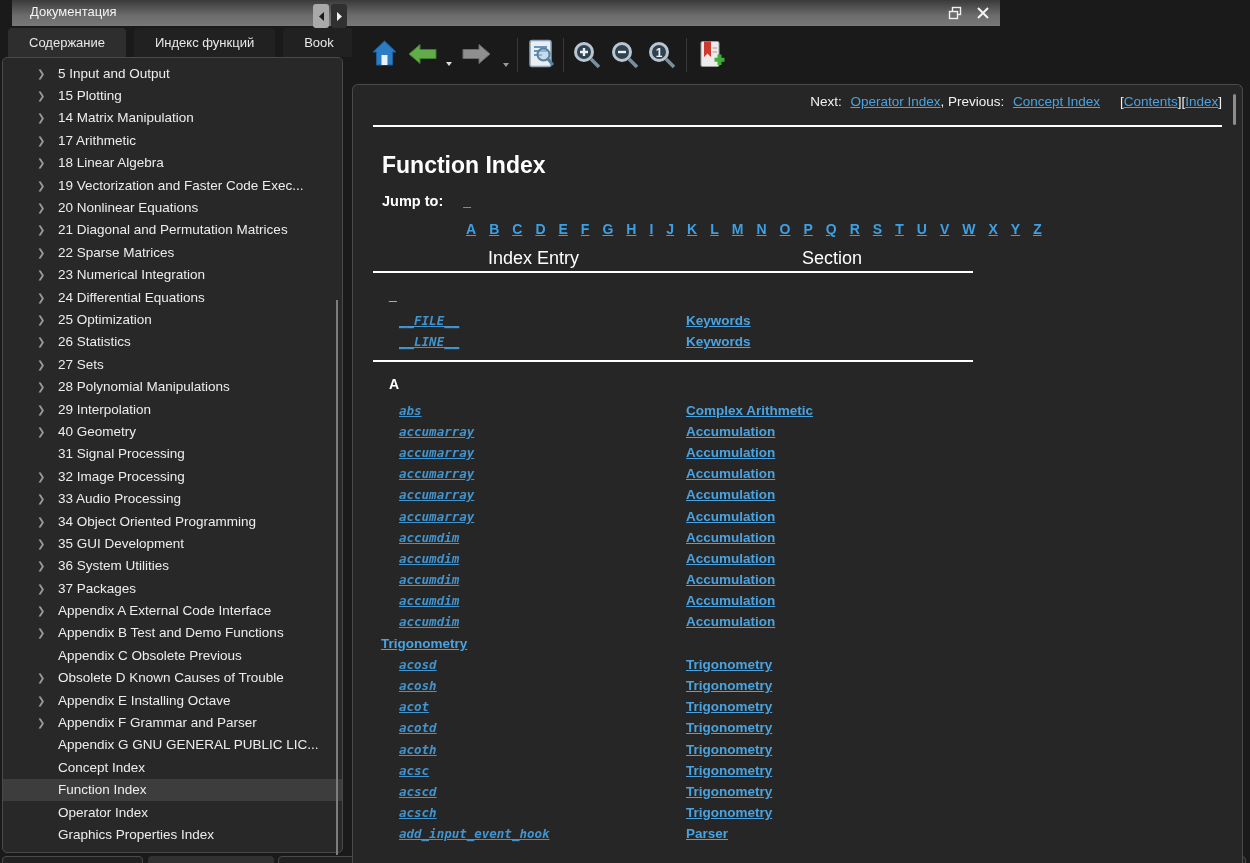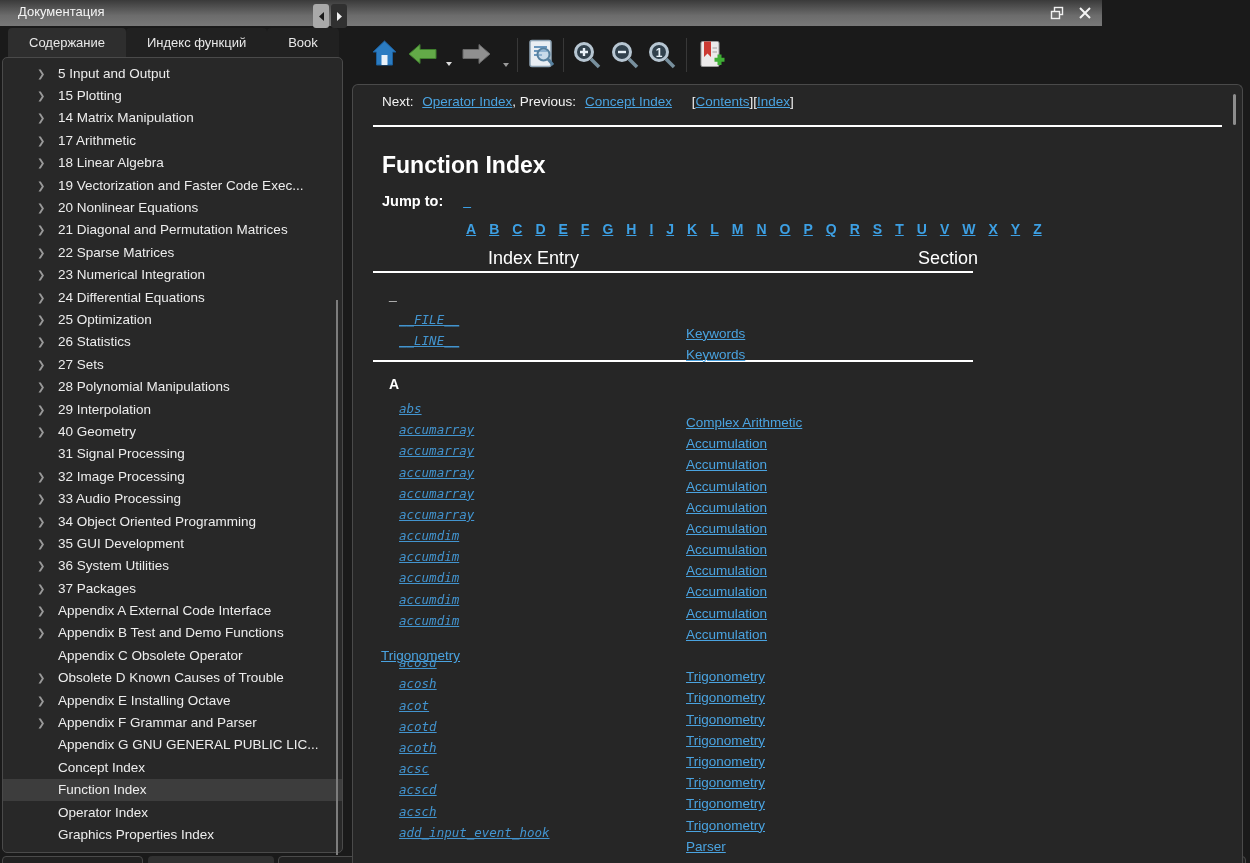--- a/index.html
+++ b/index.html
@@ -1,31 +1,31 @@
 <!DOCTYPE html>
 <html><head>
 <meta charset="utf-8">
 <style>
   html,body{margin:0;padding:0;}
   body{width:1250px;height:863px;overflow:hidden;background:#1a1a1a;
        font-family:"Liberation Sans",sans-serif;position:relative;}
   a{cursor:pointer;}
 
   
-  .titlebar{position:absolute;left:0;top:0;width:1102px;height:26px;
+  .titlebar{position:absolute;left:12px;top:0;width:988px;height:26px;
     background:linear-gradient(180deg,#3a3a3a,#6c6c6c 60%,#787878);text-align:center;}
   .titlebar .title{position:absolute;left:18px;top:4px;font-size:13px;color:#f4f4f4;}
   .win-btn{position:absolute;top:3px;width:22px;height:20px;display:flex;align-items:center;justify-content:center;}
   .win-restore{right:34px;} .win-close{right:6px;}
 
   
   .tabbar{position:absolute;left:0;top:26px;width:352px;height:31px;overflow:hidden;}
   .tab-strip{display:flex;padding-left:8px;height:31px;align-items:flex-end;}
   .tab{display:flex;align-items:center;justify-content:center;height:29px;
-       padding:0 21px;margin-right:0;font-size:13px;color:#e9e9e9;background:#212121;
+       padding:0 21px;margin-right:8px;font-size:13px;color:#e9e9e9;background:#212121;
        border-radius:4px 4px 0 0;white-space:nowrap;flex:0 0 auto;}
   .tab.active{background:#2e2e2e;}
   .tab-scroll{position:absolute;top:4px;width:16px;height:24px;border-radius:3px;
        display:flex;align-items:center;justify-content:center;}
   .tab-scroll-left{left:313px;background:#a9a9a9;}
   .tab-scroll-right{left:331px;background:#303030;}
 
   
   .sidebar{position:absolute;left:2px;top:57px;width:341px;height:796px;
      background:#282828;border:1px solid #4a4a4a;border-radius:5px;
@@ -45,40 +45,40 @@
   .tool{position:absolute;display:flex;align-items:center;justify-content:center;}
   .tsep{position:absolute;top:10px;width:1px;height:34px;background:#383838;}
   .caret{position:absolute;}
 
   
   .content{position:absolute;left:352px;top:84px;width:891px;height:779px;
      background:#262626;border:1px solid #4a4a4a;border-bottom:none;
      border-radius:6px 6px 0 0;box-sizing:border-box;padding:0 20px;overflow:hidden;}
   .content-scrollbar{position:absolute;right:6px;top:9px;width:3px;height:31px;background:#8d8d8d;border-radius:2px;}
 
-  .nav{margin:0 0 0 9px;padding-top:9px;font-size:13.5px;color:#f2f2f2;}
+  .nav{margin:0 0 0 9px;padding-top:9px;font-size:13.5px;color:#f2f2f2;text-align:right;}
   .nav a{color:#4aa3e0;text-decoration:underline;}
   .nav .gap-s{margin-left:5px;} .nav .gap-l{margin-left:16px;}
 
   .rule-top{height:2px;background:#ffffff;margin-top:16px;}
   .page-title{font-size:23px;line-height:28px;font-weight:bold;color:#ffffff;margin:24px 0 0 9px;}
 
   .jump-row{margin:14px 0 6px 9px;font-size:14.5px;font-weight:bold;color:#ffffff;height:20px;}
   .jump-row a{color:#3da0e4;text-decoration:underline;margin-left:20px;font-size:14px;}
   .letters-row{margin:8px 0 0 93px;display:flex;gap:13px;height:17px;}
   .letters-row a{color:#3da0e4;text-decoration:underline;font-weight:bold;font-size:14px;}
 
   .hdr-row{display:flex;margin:10px 0 0 8px;font-weight:normal;color:#ffffff;font-size:18px;height:17px;}
-  .hc1{width:305px;text-align:center;} .hc2{width:292px;text-align:right;}
+  .hc1{width:305px;text-align:center;} .hc2{width:292px;text-align:center;}
   .rule{width:600px;height:2px;background:#ffffff;margin-top:6px;}
 
   .idx-table{margin-left:8px;}
   .group-letter{font-weight:bold;color:#ffffff;font-size:14px;margin:14px 0 4px 0;padding-left:8px;height:17px;}
   .rule-mid{width:600px;height:2px;background:#ffffff;margin:10px 0 4px -8px;}
-  .idx-row{display:flex;height:21.2px;align-items:center;}
+  .idx-row{display:flex;height:21.2px;align-items:flex-end;font-weight:bold;}
   .c1{width:305px;padding-left:18px;box-sizing:border-box;}
   .c2{width:292px;margin-top:28px;}
   .entry-link{font-family:"DejaVu Sans Mono",monospace;font-style:italic;font-size:12.5px;
               color:#4294cf;text-decoration:underline;}
   .section-link{font-size:13.5px;color:#4aa3e0;text-decoration:underline;}
 </style>
 </head>
 <body>
 
 <div class="titlebar">
@@ -214,21 +214,21 @@
     <div class="tree-item">
       <span class="chev">❯</span>
       <span class="lbl">Appendix A External Code Interface</span>
     </div>
     <div class="tree-item">
       <span class="chev">❯</span>
       <span class="lbl">Appendix B Test and Demo Functions</span>
     </div>
     <div class="tree-item">
       <span class="chev"></span>
-      <span class="lbl">Appendix C Obsolete Operator</span>
+      <span class="lbl">Appendix C Obsolete Previous</span>
     </div>
     <div class="tree-item">
       <span class="chev">❯</span>
       <span class="lbl">Obsolete D Known Causes of Trouble</span>
     </div>
     <div class="tree-item">
       <span class="chev">❯</span>
       <span class="lbl">Appendix E Installing Octave</span>
     </div>
     <div class="tree-item">

